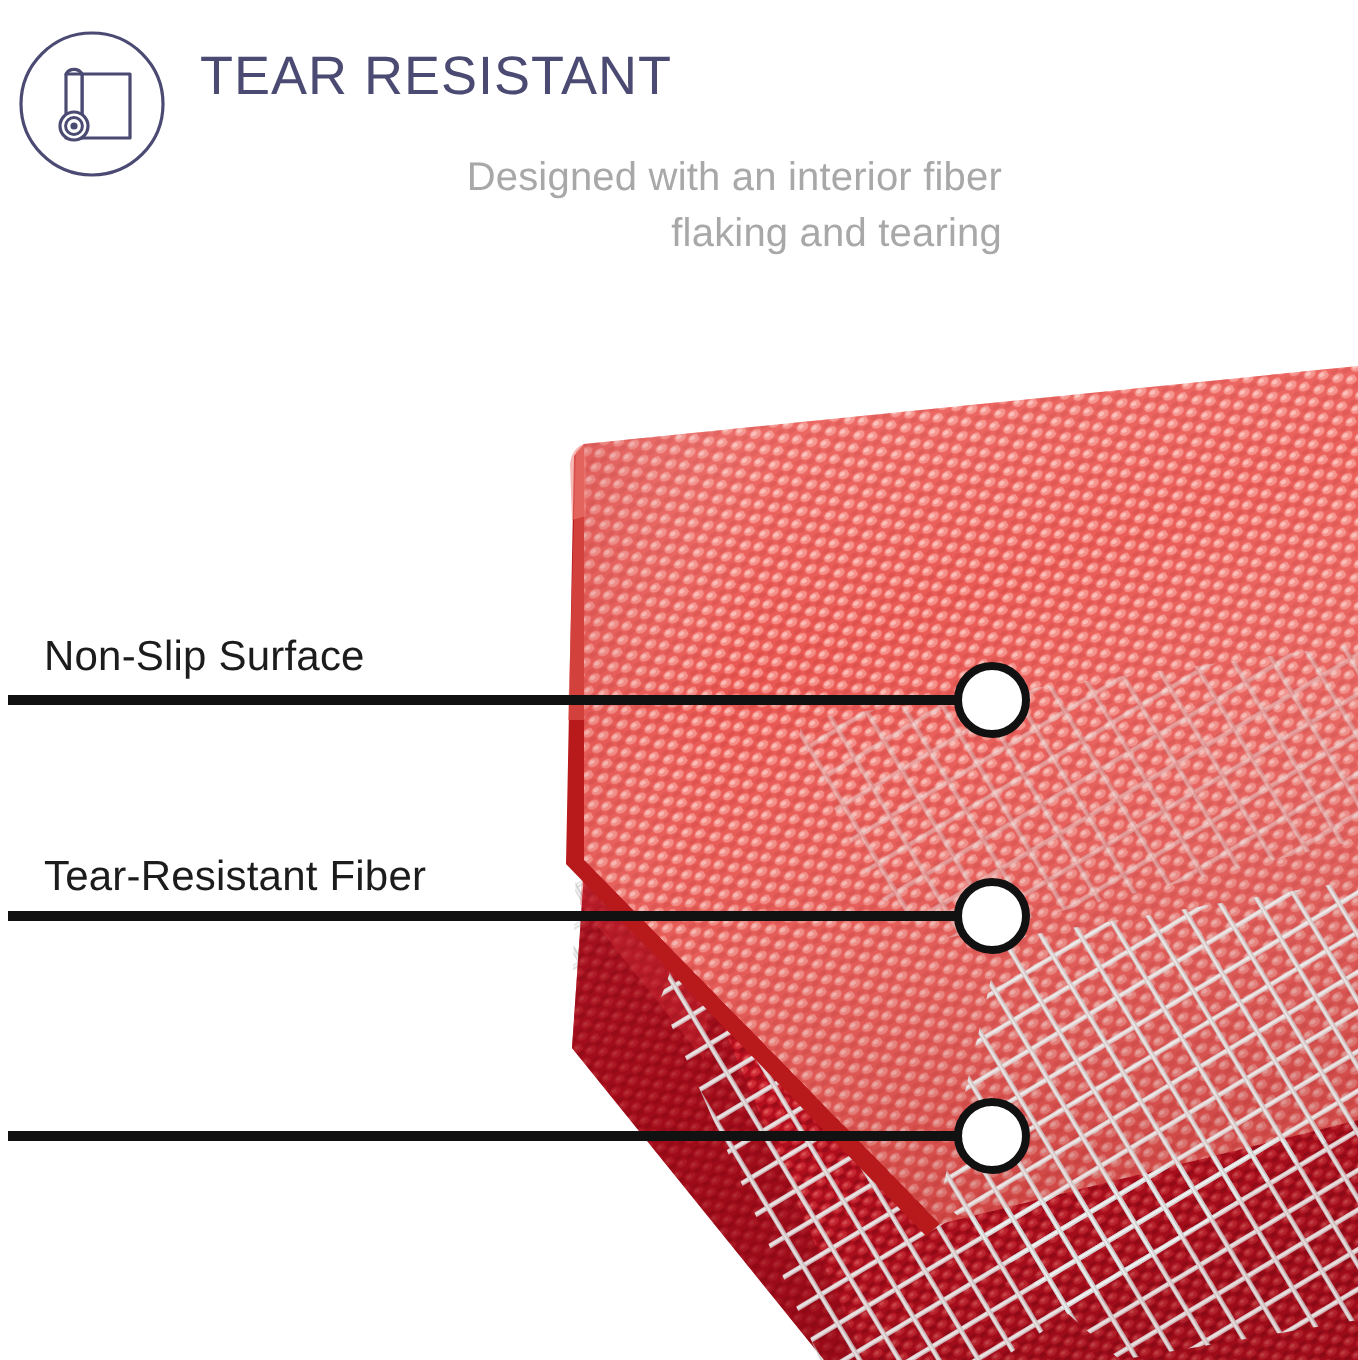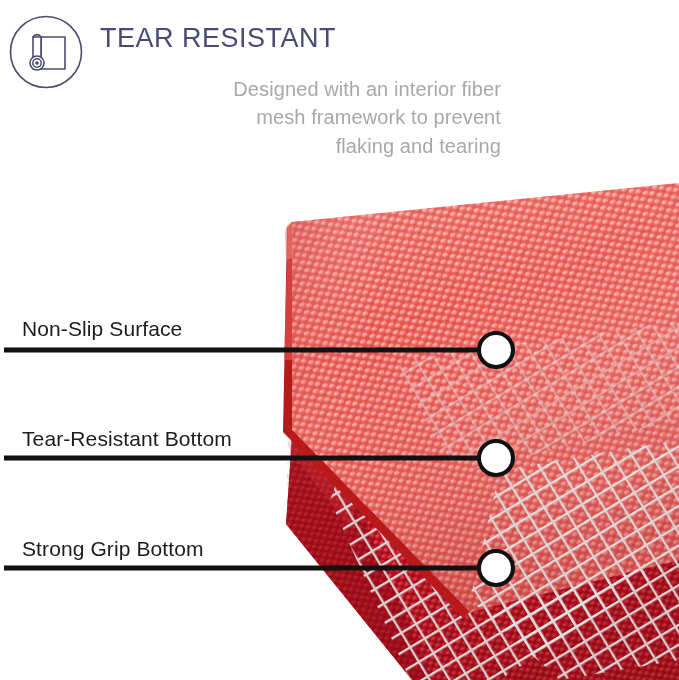--- a/index.html
+++ b/index.html
@@ -257,21 +257,20 @@
         <circle cx="29" cy="49" r="7" fill="#ffffff" stroke="#4b4a72" stroke-width="1.6"></circle>
         <circle cx="29" cy="49" r="4.2" fill="none" stroke="#4b4a72" stroke-width="1.5"></circle>
         <circle cx="29" cy="49" r="1.8" fill="#4b4a72"></circle>
       </svg>
     </div>
 
     <div class="header-text">
       <div class="title">TEAR RESISTANT</div>
       <div class="subtitle">
         <span class="ln">Designed with an interior fiber</span>
-        <span class="ln">mesh framework to prevent</span>
         <span class="ln">flaking and tearing</span>
       </div>
     </div>
   </div>
 
   <div class="callouts">
     <svg width="679" height="680" viewBox="0 0 679 680" xmlns="http://www.w3.org/2000/svg">
 
       <g>
         <line x1="0" y1="350" x2="492" y2="350" stroke="#111111" stroke-width="5"></line>
@@ -283,17 +282,16 @@
         <circle cx="492" cy="458" r="17" fill="#ffffff" stroke="#111111" stroke-width="4"></circle>
       </g>
 
       <g>
         <line x1="0" y1="568" x2="492" y2="568" stroke="#111111" stroke-width="5"></line>
         <circle cx="492" cy="568" r="17" fill="#ffffff" stroke="#111111" stroke-width="4"></circle>
       </g>
     </svg>
 
     <div class="callout-label c1">Non-Slip Surface</div>
-    <div class="callout-label c2">Tear-Resistant Bottom</div>
-    <div class="callout-label c3">Strong Grip Bottom</div>
+    <div class="callout-label c2">Tear-Resistant Fiber</div>
   </div>
 
 </div>
 
 </body></html>

